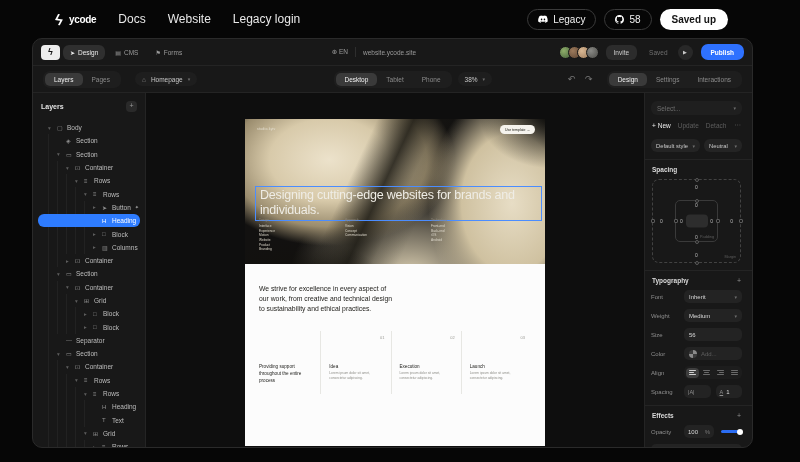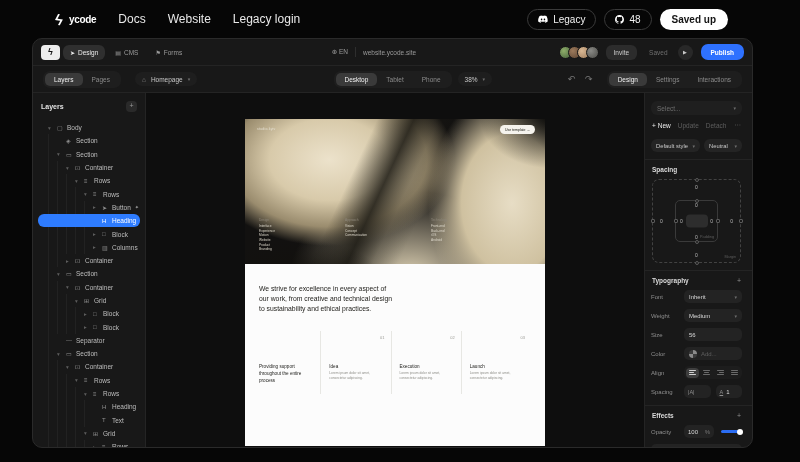--- a/index.html
+++ b/index.html
@@ -164,21 +164,21 @@
           </svg>
         </span>
       <span>Legacy</span>
     </span>
     <span class="pill-ghost">
       <span class="gicon">
           <svg width="9" height="9" viewBox="0 0 16 16">
             <path fill="#fff" d="M8 0C3.6 0 0 3.6 0 8c0 3.5 2.3 6.5 5.5 7.6.4.1.5-.2.5-.4v-1.4c-2.2.5-2.7-1-2.7-1-.4-.9-.9-1.2-.9-1.2-.7-.5.1-.5.1-.5.8.1 1.2.8 1.2.8.7 1.3 1.9.9 2.4.7.1-.5.3-.9.5-1.1-1.8-.2-3.7-.9-3.7-4 0-.9.3-1.6.8-2.2-.1-.2-.4-1 .1-2.1 0 0 .7-.2 2.2.8.6-.2 1.3-.3 2-.3s1.4.1 2 .3c1.5-1 2.2-.8 2.2-.8.5 1.1.2 1.9.1 2.1.5.6.8 1.3.8 2.2 0 3.1-1.9 3.8-3.7 4 .3.3.6.8.6 1.5v2.2c0 .2.1.5.5.4C13.7 14.5 16 11.5 16 8c0-4.4-3.6-8-8-8z"></path>
           </svg>
         </span>
-      <span>48</span>
+      <span>58</span>
     </span>
     <span class="pill-white">Saved up</span>
   </div>
 </header>
 
 <div class="editor">
 
   <div class="tb1">
     <span class="logo-btn">
         <span>ϟ</span>
@@ -460,20 +460,21 @@
             <span class="tlabel">Rows</span>
           </div>
         </div>
     </aside>
 
     <div class="canvas">
       <div class="site">
         <div class="hero">
           <span class="hero-brand">studio.kyiv</span>
           <span class="hero-btn">Use template →</span>
+          <div class="hero-heading">Designing cutting-edge websites for brands and individuals.</div>
           <div class="hero-links" id="heroLinks">
               <div class="hl-col">
                 <div class="hl-head">Design</div>
                 <div class="hl-item">Interface</div>
                 <div class="hl-item">Experience</div>
                 <div class="hl-item">Motion</div>
                 <div class="hl-item">Website</div>
                 <div class="hl-item">Product</div>
                 <div class="hl-item">Branding</div>
               </div>

